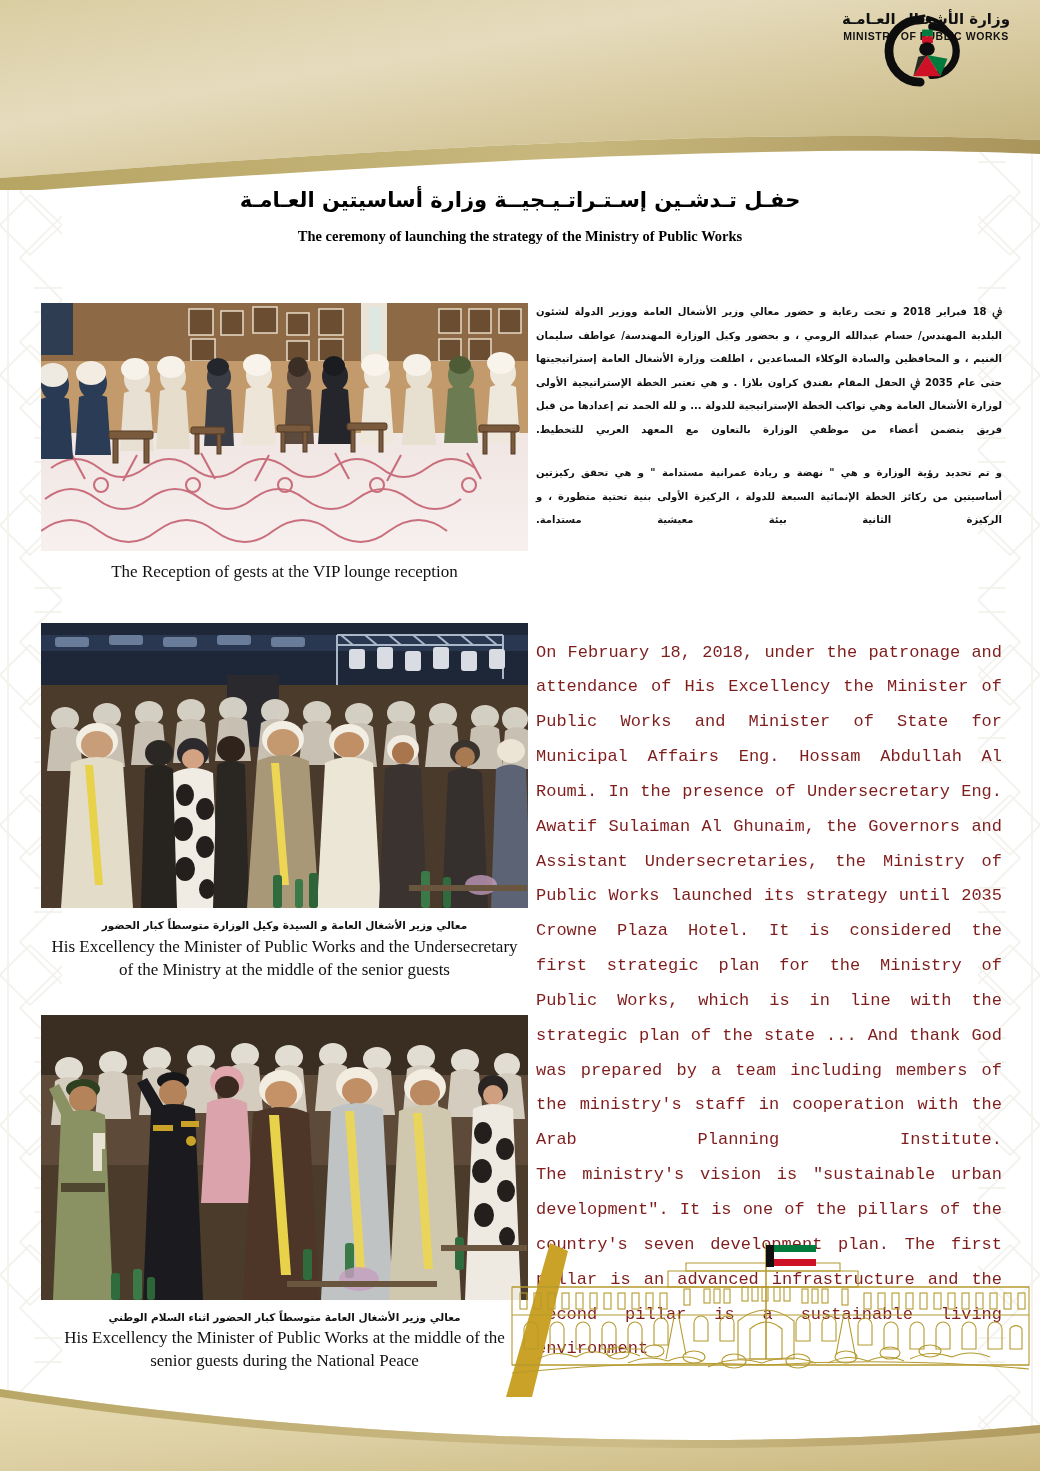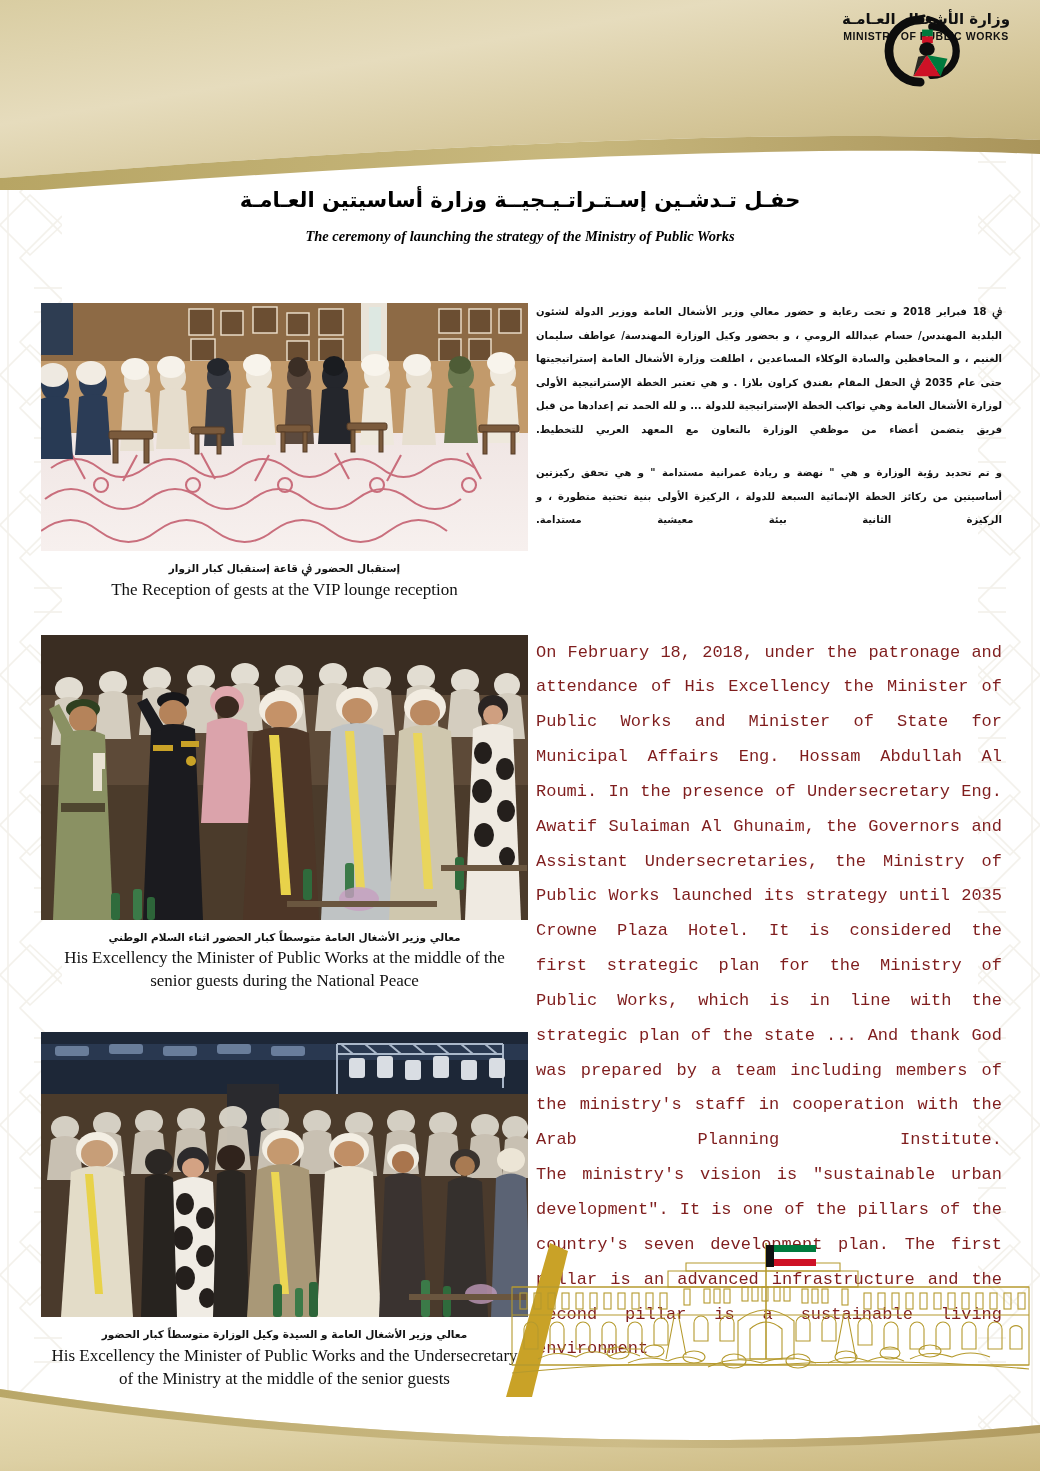--- a/index.html
+++ b/index.html
@@ -40,21 +40,21 @@
   
   .title-block{
     position:absolute;left:0;top:188px;width:1040px;text-align:center;
   }
   .title-ar{
     font-family:"DejaVu Sans",sans-serif;font-weight:bold;font-size:21px;
     color:#000;direction:rtl;letter-spacing:1px;
   }
   .title-en{
     font-family:"Liberation Serif",serif;font-weight:bold;font-size:14.5px;
-    color:#000;margin-top:16px;font-style:italic;
+    color:#000;margin-top:16px;
   }
 
   
   .col-left{position:absolute;left:41px;top:303px;width:487px;}
   .col-right{position:absolute;left:536px;top:300px;width:466px;}
 
   .photo{
     width:487px;display:block;background:#cfc8bd;position:relative;overflow:hidden;
   }
   .photo svg{display:block;width:100%;height:100%;}
@@ -313,141 +313,21 @@
           <rect x="306" y="120" width="40" height="7" rx="2"></rect>
             <rect x="310" y="127" width="4" height="22"></rect>
             <rect x="338" y="127" width="4" height="22"></rect>
           <rect x="438" y="122" width="40" height="7" rx="2"></rect>
             <rect x="442" y="129" width="4" height="22"></rect>
             <rect x="470" y="129" width="4" height="22"></rect>
         </g>
       </svg>
     </div>
     <figcaption class="caption">
-      <div class="cap-ar">إستقبال الحضور ﰲ قاعة إستقبال كبار الزوار</div>
       <div class="cap-en">The Reception of gests at the VIP lounge reception</div>
-    </figcaption>
-  </figure>
-
-  <figure style="margin:33px 0 0 0;">
-    <div class="photo" style="height:285px;">
-      <svg viewBox="0 0 487 285" preserveAspectRatio="none" xmlns="http://www.w3.org/2000/svg">
-        <rect width="487" height="285" fill="#5d4a38"></rect>
-        <rect x="0" y="0" width="487" height="60" fill="#3a2d22"></rect>
-        <rect x="0" y="150" width="487" height="135" fill="#4b3b2b"></rect>
-
-        <g>
-          <g fill="#e2ddd2">
-            <ellipse cx="28" cy="54" rx="14" ry="12"></ellipse>
-              <ellipse cx="72" cy="48" rx="14" ry="12"></ellipse>
-            <ellipse cx="116" cy="44" rx="14" ry="12"></ellipse>
-              <ellipse cx="160" cy="42" rx="14" ry="12"></ellipse>
-            <ellipse cx="204" cy="40" rx="14" ry="12"></ellipse>
-              <ellipse cx="248" cy="42" rx="14" ry="12"></ellipse>
-            <ellipse cx="292" cy="40" rx="14" ry="12"></ellipse>
-              <ellipse cx="336" cy="44" rx="14" ry="12"></ellipse>
-            <ellipse cx="380" cy="42" rx="14" ry="12"></ellipse>
-              <ellipse cx="424" cy="46" rx="14" ry="12"></ellipse>
-            <ellipse cx="466" cy="50" rx="13" ry="12"></ellipse>
-          </g>
-          <g fill="#d4cdbf">
-            <path d="M14 66 q14 -8 28 0 l4 44 H10 Z"></path>
-              <path d="M58 60 q14 -8 28 0 l4 44 H54 Z"></path>
-            <path d="M102 56 q14 -8 28 0 l4 44 H98 Z"></path>
-              <path d="M146 54 q14 -8 28 0 l4 44 H142 Z"></path>
-            <path d="M190 52 q14 -8 28 0 l4 44 H186 Z"></path>
-              <path d="M234 54 q14 -8 28 0 l4 44 H230 Z"></path>
-            <path d="M278 52 q14 -8 28 0 l4 44 H274 Z"></path>
-              <path d="M322 56 q14 -8 28 0 l4 44 H318 Z"></path>
-            <path d="M366 54 q14 -8 28 0 l4 44 H362 Z"></path>
-              <path d="M410 58 q14 -8 28 0 l4 44 H406 Z"></path>
-            <path d="M454 62 q13 -8 26 0 l4 42 H450 Z"></path>
-          </g>
-        </g>
-
-        <g>
-
-          <g>
-              <ellipse cx="42" cy="74" rx="17" ry="10" fill="#2f4020"></ellipse>
-              <ellipse cx="42" cy="84" rx="14" ry="13" fill="#b5835a"></ellipse>
-             <path d="M20 100 q22 -10 44 0 l8 185 H12 Z" fill="#8a9163"></path>
-             <path d="M22 104 l-14 -30 l10 -5 l16 30 Z" fill="#8a9163"></path>
-             <rect x="20" y="168" width="44" height="9" fill="#4f4730"></rect>
-             <rect x="52" y="118" width="12" height="16" fill="#e8e2d2"></rect>
-             <rect x="52" y="134" width="9" height="22" fill="#e8e2d2"></rect>
-            </g>
-
-          <g>
-              <ellipse cx="132" cy="66" rx="16" ry="9" fill="#17171a"></ellipse>
-              <ellipse cx="132" cy="78" rx="14" ry="13" fill="#b5835a"></ellipse>
-             <path d="M110 94 q22 -10 44 0 l8 191 H102 Z" fill="#1b1b1f"></path>
-             <path d="M112 98 l-16 -30 l10 -5 l18 30 Z" fill="#1b1b1f"></path>
-             <rect x="112" y="110" width="20" height="6" fill="#c9a227"></rect>
-             <rect x="140" y="106" width="18" height="6" fill="#c9a227"></rect>
-             <circle cx="150" cy="126" r="5" fill="#c9a227"></circle>
-            </g>
-
-          <g>
-              <ellipse cx="186" cy="66" rx="17" ry="15" fill="#e0a8ae"></ellipse>
-              <ellipse cx="186" cy="72" rx="12" ry="11" fill="#3b2a20"></ellipse>
-             <path d="M166 88 q20 -10 40 0 l6 100 H160 Z" fill="#dba3ab"></path>
-            </g>
-
-          <g>
-              <ellipse cx="240" cy="74" rx="22" ry="19" fill="#f2ece1"></ellipse>
-              <ellipse cx="240" cy="80" rx="16" ry="14" fill="#c59268"></ellipse>
-             <path d="M212 98 q28 -12 56 0 l10 187 H202 Z" fill="#4d3627"></path>
-             <path d="M228 100 l10 0 l12 160 l-10 0 Z" fill="#e8d24a"></path>
-            </g>
-
-          <g>
-              <ellipse cx="316" cy="70" rx="21" ry="18" fill="#f2ece1"></ellipse>
-              <ellipse cx="316" cy="76" rx="15" ry="13" fill="#c08f66"></ellipse>
-             <path d="M290 94 q26 -12 52 0 l10 191 H280 Z" fill="#bfc3c4"></path>
-             <path d="M304 96 l9 0 l11 158 l-9 0 Z" fill="#e9d55c"></path>
-            </g>
-
-          <g>
-              <ellipse cx="384" cy="72" rx="21" ry="18" fill="#f2ece1"></ellipse>
-              <ellipse cx="384" cy="78" rx="15" ry="13" fill="#bb8a62"></ellipse>
-             <path d="M358 96 q26 -12 52 0 l10 189 H348 Z" fill="#cfc7ae"></path>
-             <path d="M372 98 l9 0 l11 156 l-9 0 Z" fill="#e9d55c"></path>
-            </g>
-
-          <g>
-              <ellipse cx="452" cy="74" rx="15" ry="14" fill="#2a2422"></ellipse>
-              <ellipse cx="452" cy="80" rx="10" ry="10" fill="#cf9f80"></ellipse>
-             <path d="M432 94 q20 -10 40 0 l8 191 H424 Z" fill="#efeae1"></path>
-             <g fill="#241f1c">
-                <ellipse cx="442" cy="118" rx="9" ry="11"></ellipse>
-                <ellipse cx="464" cy="134" rx="9" ry="11"></ellipse>
-             <ellipse cx="441" cy="156" rx="10" ry="12"></ellipse>
-                <ellipse cx="465" cy="176" rx="9" ry="11"></ellipse>
-             <ellipse cx="443" cy="200" rx="10" ry="12"></ellipse>
-                <ellipse cx="466" cy="222" rx="8" ry="10"></ellipse>
-              </g>
-            </g>
-        </g>
-
-        <g>
-          <rect x="70" y="258" width="9" height="27" rx="3" fill="#2f6b3c"></rect>
-          <rect x="92" y="254" width="9" height="31" rx="3" fill="#3b7a48"></rect>
-          <rect x="106" y="262" width="8" height="23" rx="3" fill="#2d6539"></rect>
-          <rect x="262" y="234" width="9" height="31" rx="3" fill="#2f6b3c"></rect>
-          <rect x="304" y="228" width="9" height="35" rx="3" fill="#3b7a48"></rect>
-          <rect x="414" y="222" width="9" height="33" rx="3" fill="#2f6b3c"></rect>
-          <ellipse cx="318" cy="264" rx="20" ry="12" fill="#c79fc0" opacity=".8"></ellipse>
-          <rect x="246" y="266" width="150" height="6" fill="#6a563f"></rect>
-          <rect x="400" y="230" width="86" height="6" fill="#6a563f"></rect>
-        </g>
-      </svg>
-    </div>
-    <figcaption class="caption">
-      <div class="cap-ar">معالي وزير الأشغال العامة متوسطاً كبار الحضور اثناء السلام الوطني</div>
-      <div class="cap-en">His Excellency the Minister of Public Works at the middle of the senior guests during the National Peace</div>
     </figcaption>
   </figure>
 
   <figure style="margin:39px 0 0 0;">
     <div class="photo" style="height:285px;">
       <svg viewBox="0 0 487 285" preserveAspectRatio="none" xmlns="http://www.w3.org/2000/svg">
         <rect width="487" height="285" fill="#6a5640"></rect>
         <rect x="0" y="0" width="487" height="70" fill="#1d2737"></rect>
         <rect x="0" y="12" width="487" height="16" fill="#2d3d56" opacity=".8"></rect>
         <g fill="#9fb6d8" opacity=".55">
@@ -573,20 +453,139 @@
           <rect x="380" y="248" width="9" height="37" rx="3" fill="#3b7a48"></rect>
           <rect x="402" y="254" width="8" height="31" rx="3" fill="#2f6b3c"></rect>
           <ellipse cx="440" cy="262" rx="16" ry="10" fill="#c79fc0" opacity=".75"></ellipse>
           <rect x="368" y="262" width="118" height="6" fill="#6a563f"></rect>
         </g>
       </svg>
     </div>
     <figcaption class="caption">
       <div class="cap-ar">معالي وزير الأشغال العامة و السيدة وكيل الوزارة متوسطاً كبار الحضور</div>
       <div class="cap-en">His Excellency the Minister of Public Works and the Undersecretary of the Ministry at the middle of the senior guests</div>
+    </figcaption>
+  </figure>
+
+  <figure style="margin:33px 0 0 0;">
+    <div class="photo" style="height:285px;">
+      <svg viewBox="0 0 487 285" preserveAspectRatio="none" xmlns="http://www.w3.org/2000/svg">
+        <rect width="487" height="285" fill="#5d4a38"></rect>
+        <rect x="0" y="0" width="487" height="60" fill="#3a2d22"></rect>
+        <rect x="0" y="150" width="487" height="135" fill="#4b3b2b"></rect>
+
+        <g>
+          <g fill="#e2ddd2">
+            <ellipse cx="28" cy="54" rx="14" ry="12"></ellipse>
+              <ellipse cx="72" cy="48" rx="14" ry="12"></ellipse>
+            <ellipse cx="116" cy="44" rx="14" ry="12"></ellipse>
+              <ellipse cx="160" cy="42" rx="14" ry="12"></ellipse>
+            <ellipse cx="204" cy="40" rx="14" ry="12"></ellipse>
+              <ellipse cx="248" cy="42" rx="14" ry="12"></ellipse>
+            <ellipse cx="292" cy="40" rx="14" ry="12"></ellipse>
+              <ellipse cx="336" cy="44" rx="14" ry="12"></ellipse>
+            <ellipse cx="380" cy="42" rx="14" ry="12"></ellipse>
+              <ellipse cx="424" cy="46" rx="14" ry="12"></ellipse>
+            <ellipse cx="466" cy="50" rx="13" ry="12"></ellipse>
+          </g>
+          <g fill="#d4cdbf">
+            <path d="M14 66 q14 -8 28 0 l4 44 H10 Z"></path>
+              <path d="M58 60 q14 -8 28 0 l4 44 H54 Z"></path>
+            <path d="M102 56 q14 -8 28 0 l4 44 H98 Z"></path>
+              <path d="M146 54 q14 -8 28 0 l4 44 H142 Z"></path>
+            <path d="M190 52 q14 -8 28 0 l4 44 H186 Z"></path>
+              <path d="M234 54 q14 -8 28 0 l4 44 H230 Z"></path>
+            <path d="M278 52 q14 -8 28 0 l4 44 H274 Z"></path>
+              <path d="M322 56 q14 -8 28 0 l4 44 H318 Z"></path>
+            <path d="M366 54 q14 -8 28 0 l4 44 H362 Z"></path>
+              <path d="M410 58 q14 -8 28 0 l4 44 H406 Z"></path>
+            <path d="M454 62 q13 -8 26 0 l4 42 H450 Z"></path>
+          </g>
+        </g>
+
+        <g>
+
+          <g>
+              <ellipse cx="42" cy="74" rx="17" ry="10" fill="#2f4020"></ellipse>
+              <ellipse cx="42" cy="84" rx="14" ry="13" fill="#b5835a"></ellipse>
+             <path d="M20 100 q22 -10 44 0 l8 185 H12 Z" fill="#8a9163"></path>
+             <path d="M22 104 l-14 -30 l10 -5 l16 30 Z" fill="#8a9163"></path>
+             <rect x="20" y="168" width="44" height="9" fill="#4f4730"></rect>
+             <rect x="52" y="118" width="12" height="16" fill="#e8e2d2"></rect>
+             <rect x="52" y="134" width="9" height="22" fill="#e8e2d2"></rect>
+            </g>
+
+          <g>
+              <ellipse cx="132" cy="66" rx="16" ry="9" fill="#17171a"></ellipse>
+              <ellipse cx="132" cy="78" rx="14" ry="13" fill="#b5835a"></ellipse>
+             <path d="M110 94 q22 -10 44 0 l8 191 H102 Z" fill="#1b1b1f"></path>
+             <path d="M112 98 l-16 -30 l10 -5 l18 30 Z" fill="#1b1b1f"></path>
+             <rect x="112" y="110" width="20" height="6" fill="#c9a227"></rect>
+             <rect x="140" y="106" width="18" height="6" fill="#c9a227"></rect>
+             <circle cx="150" cy="126" r="5" fill="#c9a227"></circle>
+            </g>
+
+          <g>
+              <ellipse cx="186" cy="66" rx="17" ry="15" fill="#e0a8ae"></ellipse>
+              <ellipse cx="186" cy="72" rx="12" ry="11" fill="#3b2a20"></ellipse>
+             <path d="M166 88 q20 -10 40 0 l6 100 H160 Z" fill="#dba3ab"></path>
+            </g>
+
+          <g>
+              <ellipse cx="240" cy="74" rx="22" ry="19" fill="#f2ece1"></ellipse>
+              <ellipse cx="240" cy="80" rx="16" ry="14" fill="#c59268"></ellipse>
+             <path d="M212 98 q28 -12 56 0 l10 187 H202 Z" fill="#4d3627"></path>
+             <path d="M228 100 l10 0 l12 160 l-10 0 Z" fill="#e8d24a"></path>
+            </g>
+
+          <g>
+              <ellipse cx="316" cy="70" rx="21" ry="18" fill="#f2ece1"></ellipse>
+              <ellipse cx="316" cy="76" rx="15" ry="13" fill="#c08f66"></ellipse>
+             <path d="M290 94 q26 -12 52 0 l10 191 H280 Z" fill="#bfc3c4"></path>
+             <path d="M304 96 l9 0 l11 158 l-9 0 Z" fill="#e9d55c"></path>
+            </g>
+
+          <g>
+              <ellipse cx="384" cy="72" rx="21" ry="18" fill="#f2ece1"></ellipse>
+              <ellipse cx="384" cy="78" rx="15" ry="13" fill="#bb8a62"></ellipse>
+             <path d="M358 96 q26 -12 52 0 l10 189 H348 Z" fill="#cfc7ae"></path>
+             <path d="M372 98 l9 0 l11 156 l-9 0 Z" fill="#e9d55c"></path>
+            </g>
+
+          <g>
+              <ellipse cx="452" cy="74" rx="15" ry="14" fill="#2a2422"></ellipse>
+              <ellipse cx="452" cy="80" rx="10" ry="10" fill="#cf9f80"></ellipse>
+             <path d="M432 94 q20 -10 40 0 l8 191 H424 Z" fill="#efeae1"></path>
+             <g fill="#241f1c">
+                <ellipse cx="442" cy="118" rx="9" ry="11"></ellipse>
+                <ellipse cx="464" cy="134" rx="9" ry="11"></ellipse>
+             <ellipse cx="441" cy="156" rx="10" ry="12"></ellipse>
+                <ellipse cx="465" cy="176" rx="9" ry="11"></ellipse>
+             <ellipse cx="443" cy="200" rx="10" ry="12"></ellipse>
+                <ellipse cx="466" cy="222" rx="8" ry="10"></ellipse>
+              </g>
+            </g>
+        </g>
+
+        <g>
+          <rect x="70" y="258" width="9" height="27" rx="3" fill="#2f6b3c"></rect>
+          <rect x="92" y="254" width="9" height="31" rx="3" fill="#3b7a48"></rect>
+          <rect x="106" y="262" width="8" height="23" rx="3" fill="#2d6539"></rect>
+          <rect x="262" y="234" width="9" height="31" rx="3" fill="#2f6b3c"></rect>
+          <rect x="304" y="228" width="9" height="35" rx="3" fill="#3b7a48"></rect>
+          <rect x="414" y="222" width="9" height="33" rx="3" fill="#2f6b3c"></rect>
+          <ellipse cx="318" cy="264" rx="20" ry="12" fill="#c79fc0" opacity=".8"></ellipse>
+          <rect x="246" y="266" width="150" height="6" fill="#6a563f"></rect>
+          <rect x="400" y="230" width="86" height="6" fill="#6a563f"></rect>
+        </g>
+      </svg>
+    </div>
+    <figcaption class="caption">
+      <div class="cap-ar">معالي وزير الأشغال العامة متوسطاً كبار الحضور اثناء السلام الوطني</div>
+      <div class="cap-en">His Excellency the Minister of Public Works at the middle of the senior guests during the National Peace</div>
     </figcaption>
   </figure>
 </div>
 
 <div class="col-right">
   <div class="ar-body">
     <p>ﰲ 18 فبراير 2018 و تحت رعاية و حضور معالي وزير الأشغال العامة ووزير الدولة لشئون البلدية المهندس/ حسام عبدالله الرومي ، و بحضور وكيل الوزارة المهندسة/ عواطف سليمان الغنيم ، و المحافظين والسادة الوكلاء المساعدين ، اطلقت وزارة الأشغال العامة إستراتيجيتها حتى عام 2035 ﰲ الحفل المقام بفندق كراون بلازا . و هي تعتبر الخطة الإستراتيجية الأولى لوزارة الأشغال العامة وهي تواكب الخطة الإستراتيجية للدولة ... و لله الحمد تم إعدادها من قبل فريق يتضمن أعضاء من موظفي الوزارة بالتعاون مع المعهد العربي للتخطيط.</p>
     <p>و تم تحديد رؤية الوزارة و هي " نهضة و ريادة عمرانية مستدامة " و هي تحقق ركيزتين أساسيتين من ركائز الخطة الإنمائية السبعة للدولة ، الركيزة الأولى بنية تحتية متطورة ، و الركيزة الثانية بيئة معيشية مستدامة.</p>
   </div>
 

